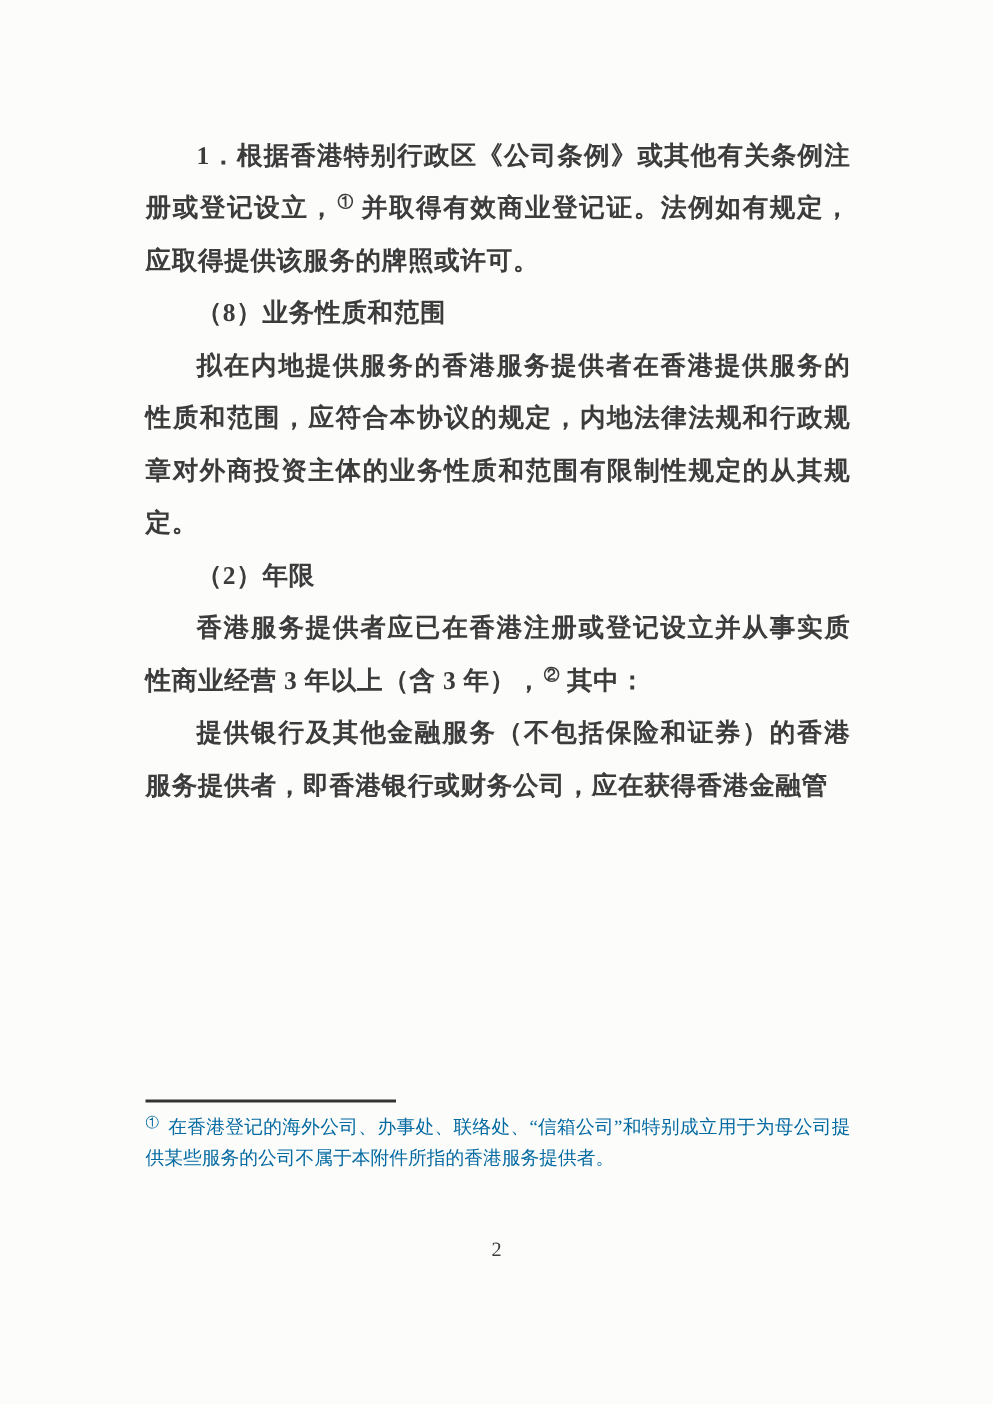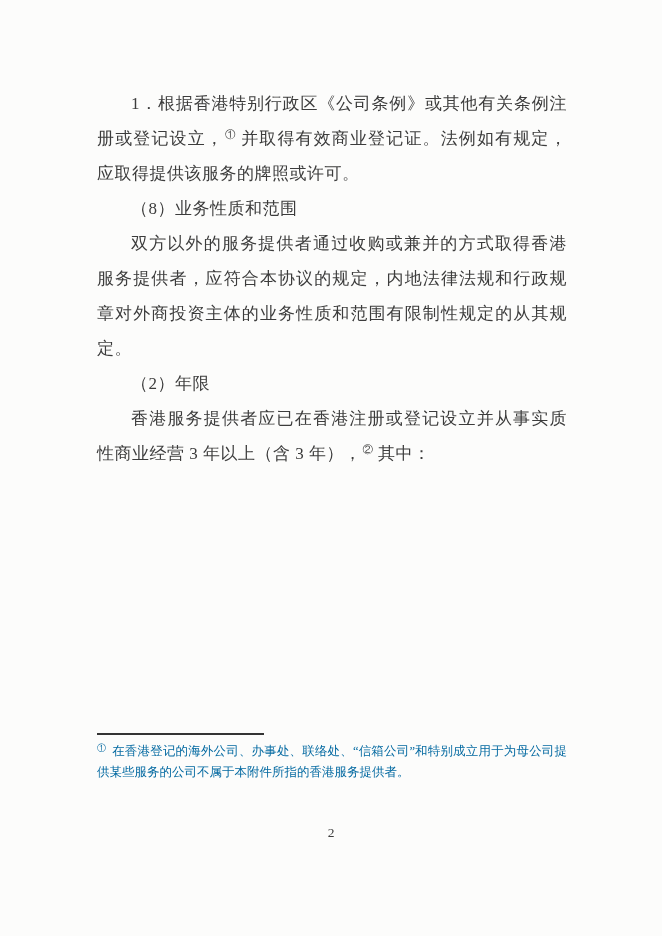--- a/index.html
+++ b/index.html
@@ -17,20 +17,21 @@
   }
   .page {
     position: absolute;
     inset: 0;
   }
   .content {
     position: absolute;
     left: 97px;
     top: 86px;
     width: 470px;
+    font-weight: bold;
   }
   .para {
     margin: 0;
     font-size: 17px;
     line-height: 35px;
     letter-spacing: 0.5px;
     text-align: justify;
     text-justify: inter-character;
     text-indent: 2em;
     word-break: break-all;
@@ -85,27 +86,28 @@
 
 <div class="page">
 
   <main class="content">
 
     <p class="para"><span>1．根据香港特别行政区《公司条例》或其他有关条例注册或登记设立，</span><sup class="fnref">①</sup><span>并取得有效商业登记证。法例如有规定，应取得提供该服务的牌照或许可。</span></p>
 
 
     <p class="para"><span>（8）业务性质和范围</span></p>
 
-    <p class="para"><span>双方以外的服务提供者通过收购或兼并的方式取得香港服务提供者，应符合本协议的规定，内地法律法规和行政规章对外商投资主体的业务性质和范围有限制性规定的从其规定。</span></p>
+    <p class="para"><span>拟在内地提供服务的香港服务提供者在香港提供服务的性质和范围，应符合本协议的规定，内地法律法规和行政规章对外商投资主体的业务性质和范围有限制性规定的从其规定。</span></p>
 
     <p class="para"><span>（2）年限</span></p>
 
     <p class="para"><span>香港服务提供者应已在香港注册或登记设立并从事实质性商业经营 3 年以上（含 3 年），</span><sup class="fnref">②</sup><span>其中：</span></p>
 
 
+    <p class="para"><span>提供银行及其他金融服务（不包括保险和证券）的香港服务提供者，即香港银行或财务公司，应在获得香港金融管</span></p>
 
   </main>
 
   <footer class="footnote-block">
     <hr class="fn-separator">
 
     <p class="footnote"><sup class="fnmark">①</sup><span>在香港登记的海外公司、办事处、联络处、“信箱公司”和特别成立用于为母公司提供某些服务的公司不属于本附件所指的香港服务提供者。</span></p>
 
   </footer>
 

